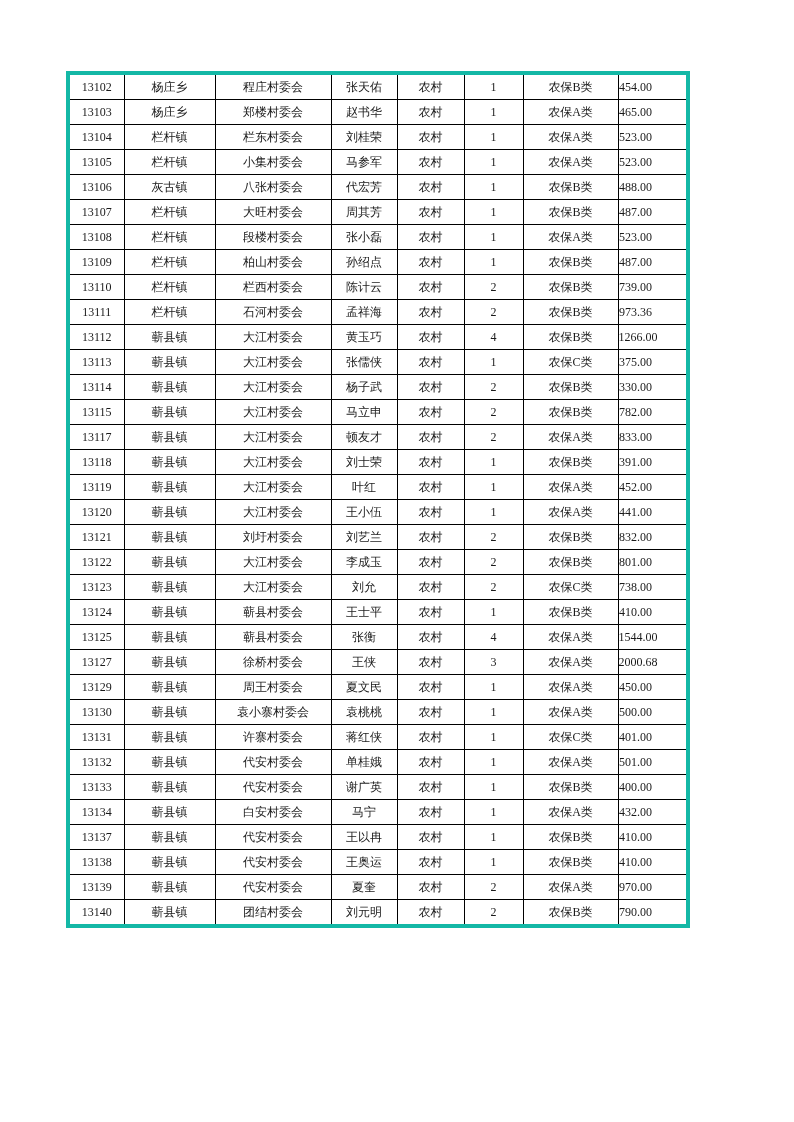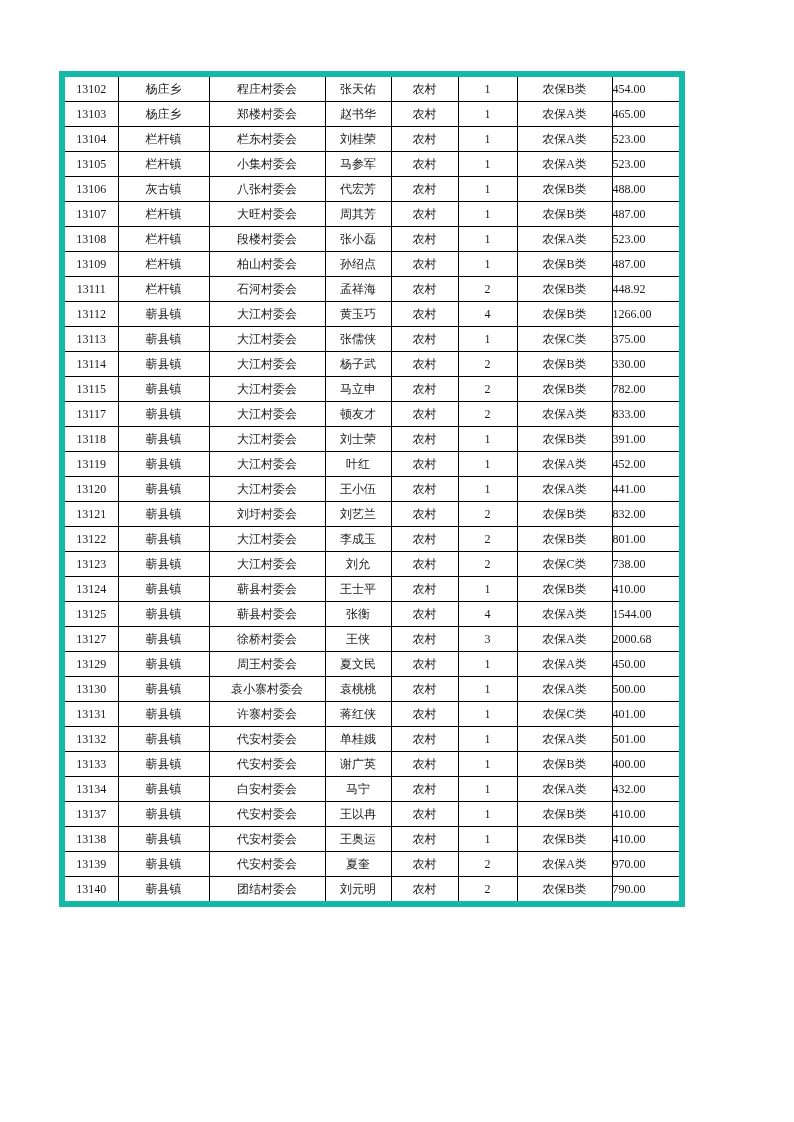--- a/index.html
+++ b/index.html
@@ -10,26 +10,26 @@
   .page {
     position: relative;
     width: 794px;
     height: 1122px;
     background: #ffffff;
     overflow: hidden;
     font-family: "Liberation Serif", "DejaVu Serif", serif;
   }
   table.grid {
     position: absolute;
-    left: 59px;
+    left: 66px;
     top: 71px;
     width: 620px;
     border-collapse: collapse;
     table-layout: fixed;
-    border: 6px solid #14b8a6;
+    border: 4px solid #14b8a6;
   }
   table.grid td {
     border: 1px solid #000000;
     height: 24px;
     padding: 0;
     text-align: center;
     vertical-align: middle;
     font-size: 12px;
     line-height: 24px;
     color: #1a1a1a;
@@ -139,28 +139,38 @@
     <td>13109</td>
     <td>栏杆镇</td>
     <td>柏山村委会</td>
     <td>孙绍点</td>
     <td>农村</td>
     <td>1</td>
     <td>农保B类</td>
     <td class="amount">487.00</td>
   </tr>
         <tr>
+    <td>13110</td>
+    <td>栏杆镇</td>
+    <td>栏西村委会</td>
+    <td>陈计云</td>
+    <td>农村</td>
+    <td>2</td>
+    <td>农保B类</td>
+    <td class="amount">739.00</td>
+  </tr>
+        <tr>
     <td>13111</td>
     <td>栏杆镇</td>
     <td>石河村委会</td>
     <td>孟祥海</td>
     <td>农村</td>
     <td>2</td>
     <td>农保B类</td>
-    <td class="amount">448.92</td>
+    <td class="amount">973.36</td>
   </tr>
         <tr>
     <td>13112</td>
     <td>蕲县镇</td>
     <td>大江村委会</td>
     <td>黄玉巧</td>
     <td>农村</td>
     <td>4</td>
     <td>农保B类</td>
     <td class="amount">1266.00</td>

